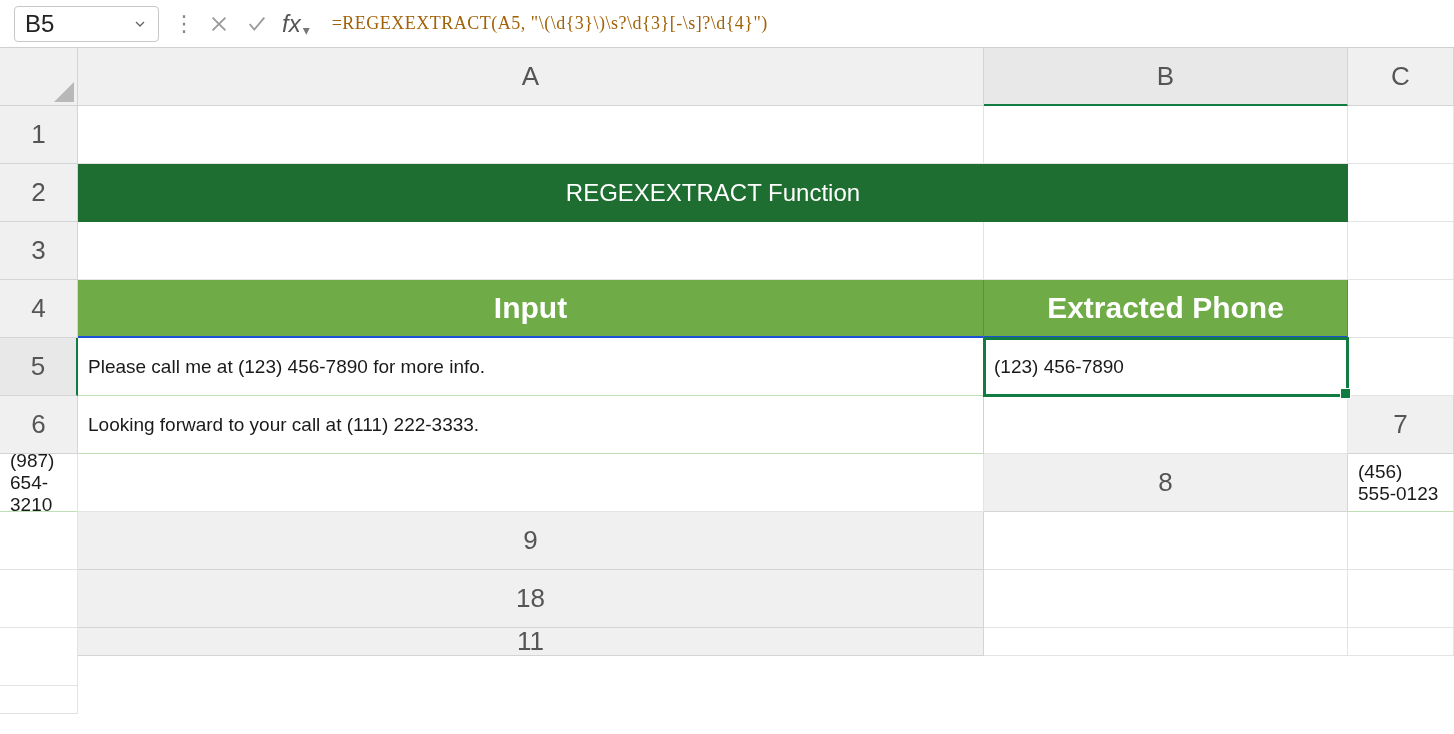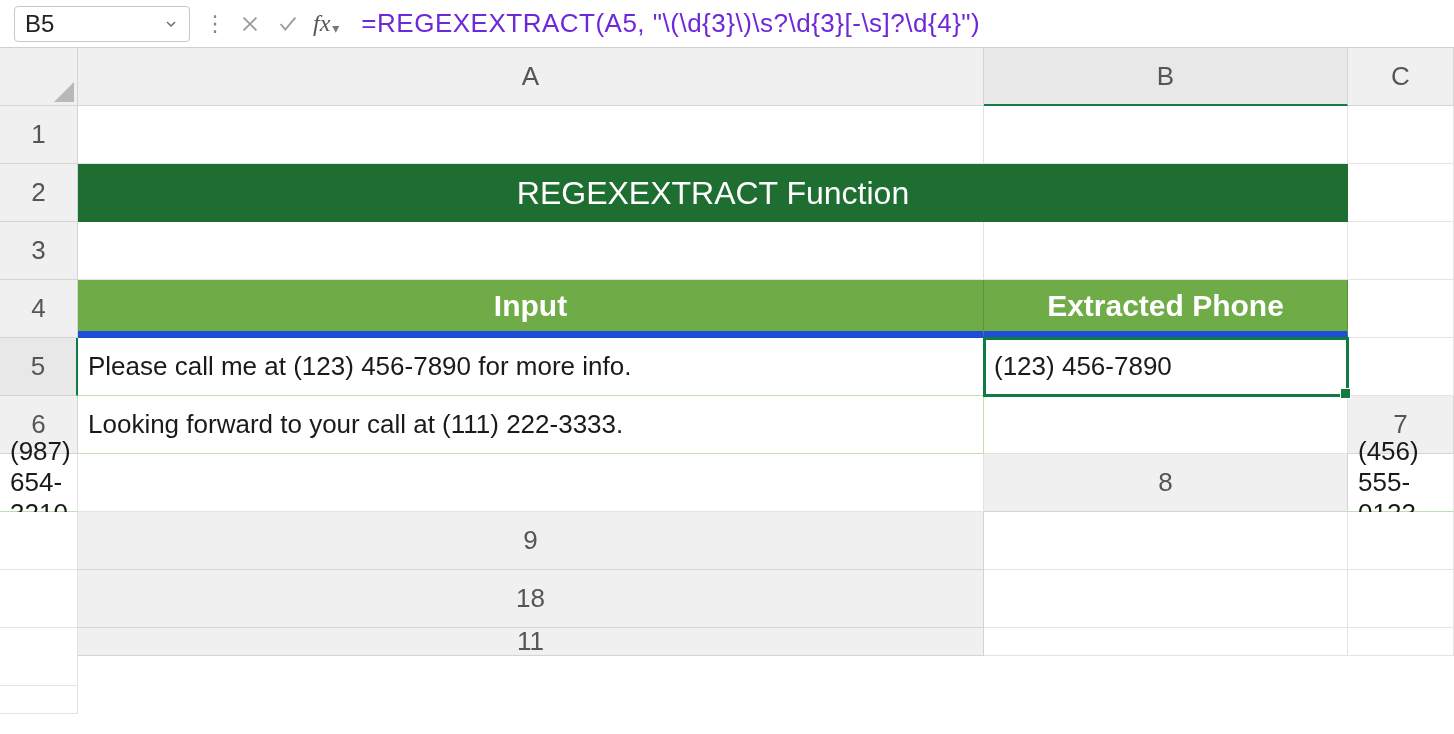--- a/index.html
+++ b/index.html
@@ -12,21 +12,21 @@
   }
   .formula-bar {
     display: flex;
     align-items: center;
     height: 48px;
     border-bottom: 1px solid #d0d0d0;
     padding: 0 10px 0 14px;
     gap: 8px;
   }
   .name-box {
-    width: 176px;
+    width: 145px;
     height: 36px;
     border: 1px solid #c8c8c8;
     border-radius: 4px;
     display: flex;
     align-items: center;
     padding: 0 10px;
     font-size: 24px;
     color: #222;
     background: #fff;
     justify-content: space-between;
@@ -41,33 +41,33 @@
     letter-spacing: -1px;
   }
   .fb-btn {
     width: 30px; height: 30px;
     display: flex; align-items: center; justify-content: center;
     color: #777;
   }
   .fb-btn svg { width: 22px; height: 22px; }
   .fx-label {
     font-style: italic;
-    font-family: Liberation Serif, serif;
+    font-family: Liberation Sans, sans-serif;
     font-size: 24px;
     color: #555;
     padding: 0 2px;
     display:flex; align-items:flex-end; gap:2px;
   }
   .fx-label .caret { font-style: normal; font-size:14px; color:#777;}
   .formula-input {
     flex: 1;
     height: 36px;
-    font-size: 26px;
-    font-family: Liberation Sans, sans-serif;
-    color: #6d28d9;
+    font-size: 18px;
+    font-family: Liberation Serif, serif;
+    color: #a16207;
     border: none;
     outline: none;
     padding-left: 12px;
     letter-spacing: 0.5px;
   }
 
   .sheet {
     display: grid;
     grid-template-columns: 78px 906px 364px 106px;
     grid-auto-rows: 58px;
@@ -111,45 +111,45 @@
     font-size: 26px;
     color: #555;
   }
   .rowhdr-active {
     border-right: 2px solid #107c41;
     background:#e8e8e8;
   }
   .cell {
     border-right: 1px solid #e3e3e3;
     border-bottom: 1px solid #e3e3e3;
-    font-size: 26px;
+    font-size: 19px;
     color: #1a1a1a;
     display: flex;
     align-items: center;
     padding: 0 10px;
     position: relative;
     background:#fff;
   }
   .title-banner {
     background: #1f6e31;
     color: #fff;
-    font-size: 32px;
+    font-size: 24px;
     justify-content: center;
     border-right:none;
     border-bottom:none;
   }
   .title-banner.span { grid-column: 2 / span 2; }
   .sub-hdr {
     background: #6fac47;
     color: #fff;
     font-size: 30px;
     font-weight: 600;
     justify-content: center;
     border-right:1px solid #5a9438;
-    border-bottom:7px solid #1d4ed8;
+    border-bottom:2px solid #1d4ed8;
   }
   .data-a { border-bottom:1px solid #bfe0b4; border-right:1px solid #bfe0b4;}
   .data-b { border-bottom:1px solid #bfe0b4; }
   .selected {
     outline: 3px solid #107c41;
     outline-offset: -2px;
     z-index: 5;
   }
   .selected::after{
     content:"";

